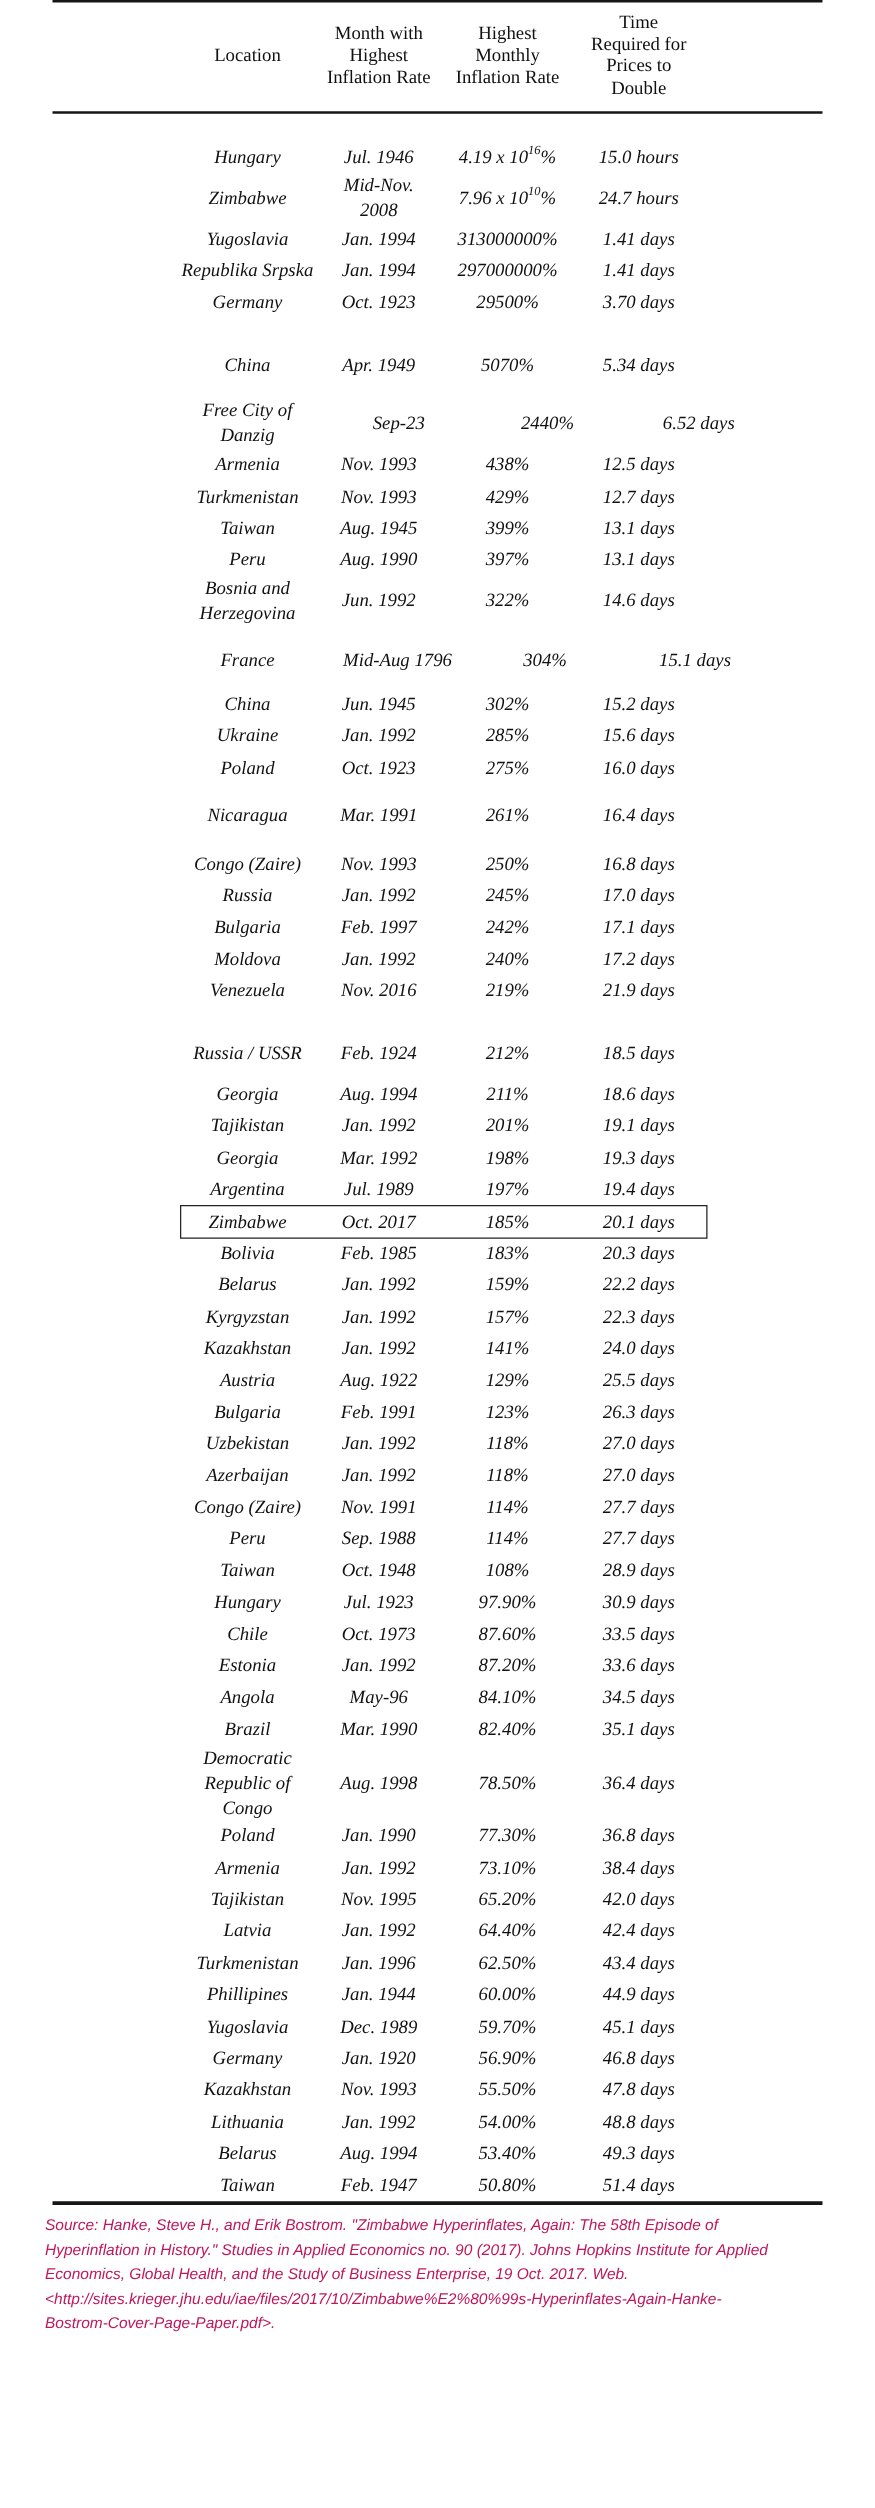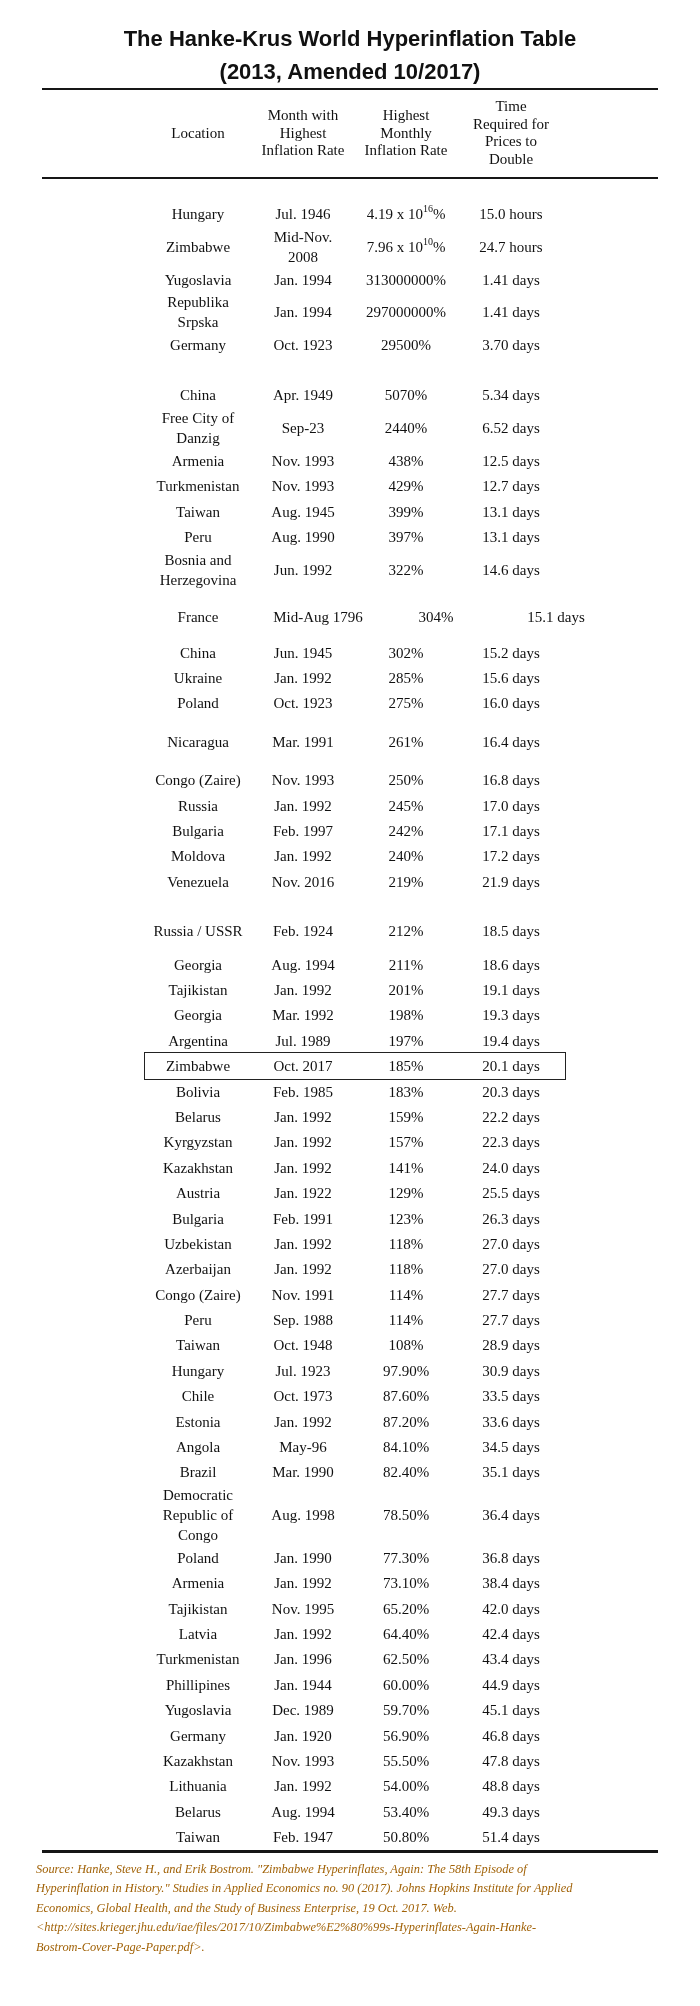--- a/index.html
+++ b/index.html
@@ -32,53 +32,49 @@
     grid-template-columns: 106px 104px 102px 108px;
     margin-left: 145px;
     width: 420px;
     height: 86.5px;
     align-items: center;
     font-size: 15px;
     line-height: 17.5px;
     text-align: center;
   }
   .thead .hcell { white-space: pre-line; }
-  .tbody { width: 572px; }
+  .tbody { width: 572px; font-style: italic; }
   .trow {
     display: grid;
     grid-template-columns: 106px 104px 102px 108px;
     margin-left: 145px;
     width: 420px;
     min-height: 25.4px;
     align-items: center;
     font-size: 15px;
     text-align: center;
   }
   .trow .cell { line-height: 20px; white-space: pre-line; }
   .trow.boxed { outline: 1.7px solid #222222; }
   .cell sup { font-size: 10px; line-height: 0; position: relative; top: -1px; }
   .source {
     margin: 7px 36px 0 36px;
-    font-family: Liberation Serif, serif;
+    font-family: Liberation Sans, sans-serif;
     font-style: italic;
     font-size: 12.4px;
     line-height: 19.5px;
     white-space: pre-line;
-    color: #a16207;
+    color: #be185d;
   }
 </style>
 </head>
 <body>
 
 <div class="page">
 
-  <div class="title">
-    <div>The Hanke-Krus World Hyperinflation Table</div>
-    <div>(2013, Amended 10/2017)</div>
-  </div>
 
   <div class="rule"></div>
 
   <div class="thead">
     <div class="hcell">Location</div>
     <div class="hcell">Month with
 Highest
 Inflation Rate</div>
     <div class="hcell">Highest
 Monthly
@@ -122,21 +118,21 @@
         <div class="cell month">Oct. 1923</div>
         <div class="cell rate">29500%</div>
         <div class="cell time">3.70 days</div>
       </div>
       <div class="trow" style="margin-top: 25px;">
         <div class="cell location">China</div>
         <div class="cell month">Apr. 1949</div>
         <div class="cell rate">5070%</div>
         <div class="cell time">5.34 days</div>
       </div>
-      <div class="trow" style="">
+      <div class="trow" style="margin-top: 14px; gap: 16px;">
         <div class="cell location">Free City of Danzig</div>
         <div class="cell month">Sep-23</div>
         <div class="cell rate">2440%</div>
         <div class="cell time">6.52 days</div>
       </div>
       <div class="trow">
         <div class="cell location">Armenia</div>
         <div class="cell month">Nov. 1993</div>
         <div class="cell rate">438%</div>
         <div class="cell time">12.5 days</div>
@@ -280,21 +276,21 @@
         <div class="cell time">22.3 days</div>
       </div>
       <div class="trow">
         <div class="cell location">Kazakhstan</div>
         <div class="cell month">Jan. 1992</div>
         <div class="cell rate">141%</div>
         <div class="cell time">24.0 days</div>
       </div>
       <div class="trow">
         <div class="cell location">Austria</div>
-        <div class="cell month">Jan. 1922</div>
+        <div class="cell month">Aug. 1922</div>
         <div class="cell rate">129%</div>
         <div class="cell time">25.5 days</div>
       </div>
       <div class="trow">
         <div class="cell location">Bulgaria</div>
         <div class="cell month">Feb. 1991</div>
         <div class="cell rate">123%</div>
         <div class="cell time">26.3 days</div>
       </div>
       <div class="trow">

